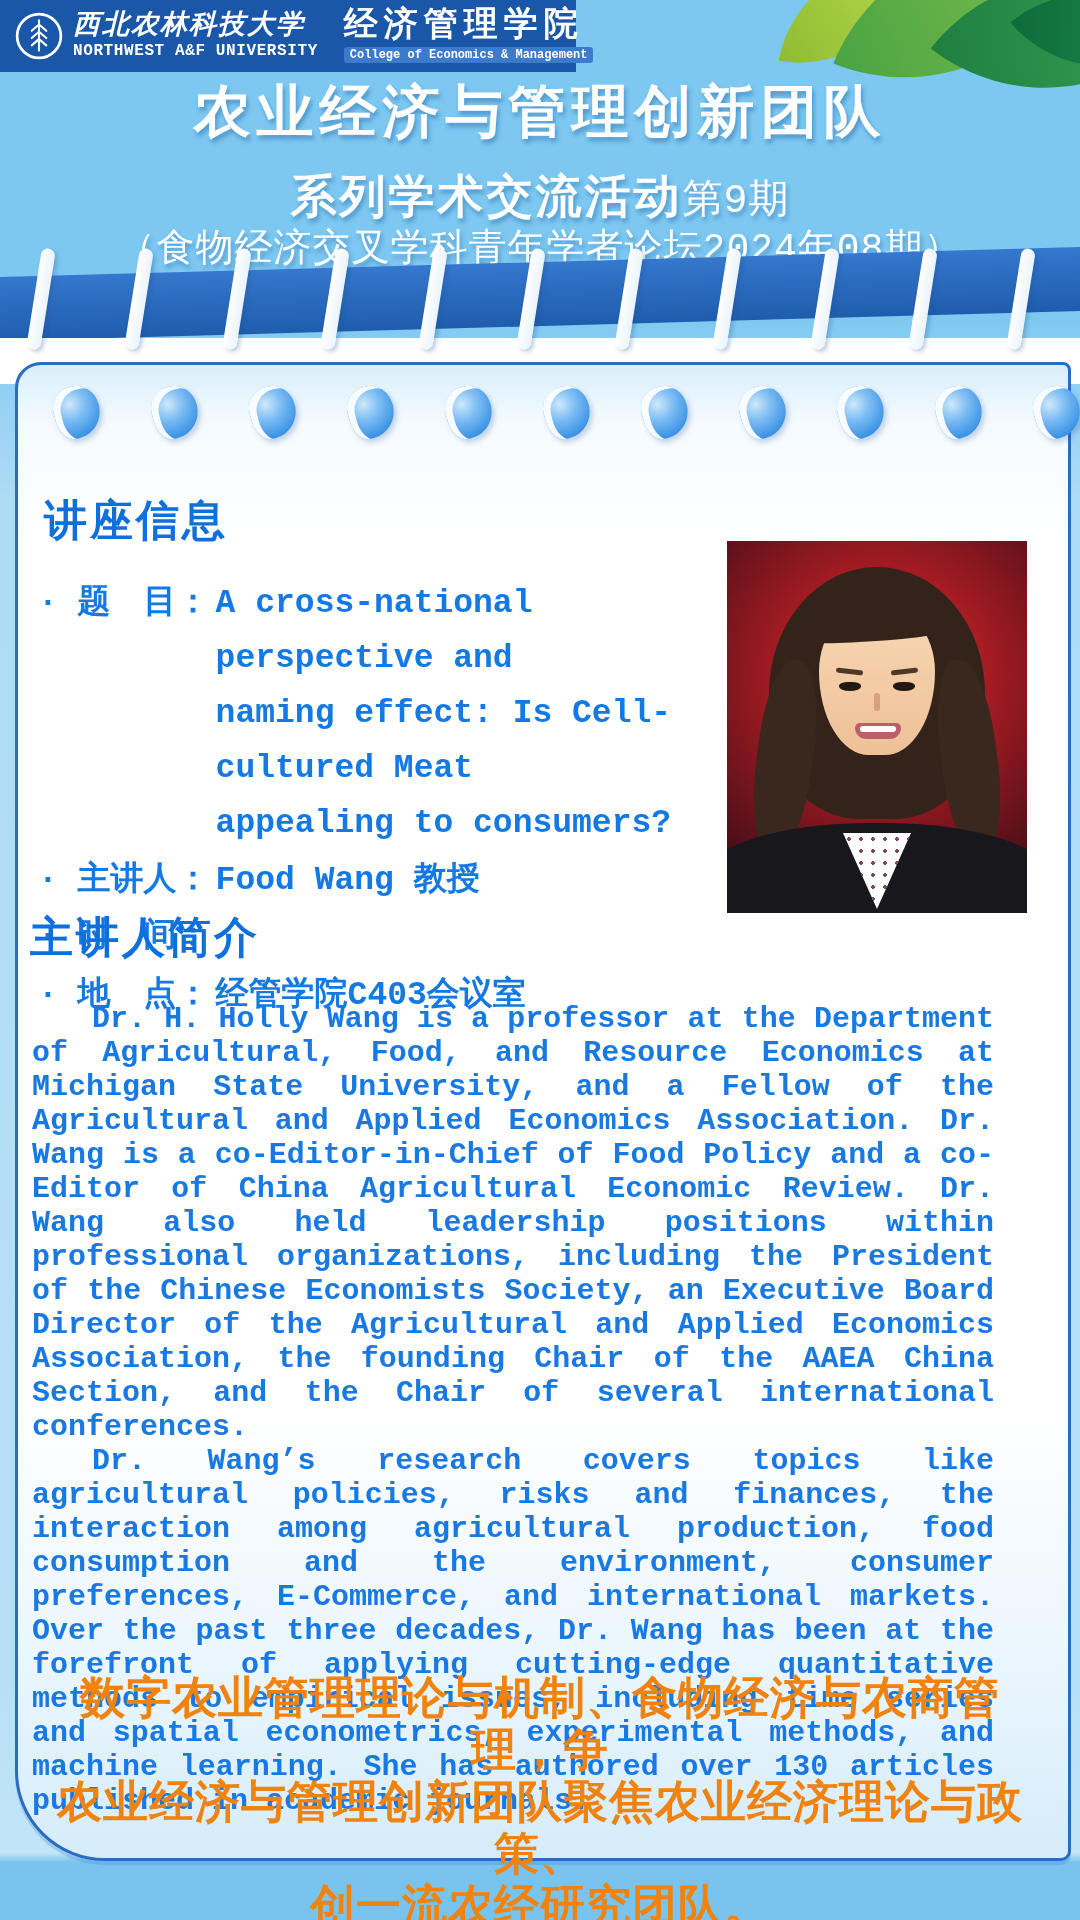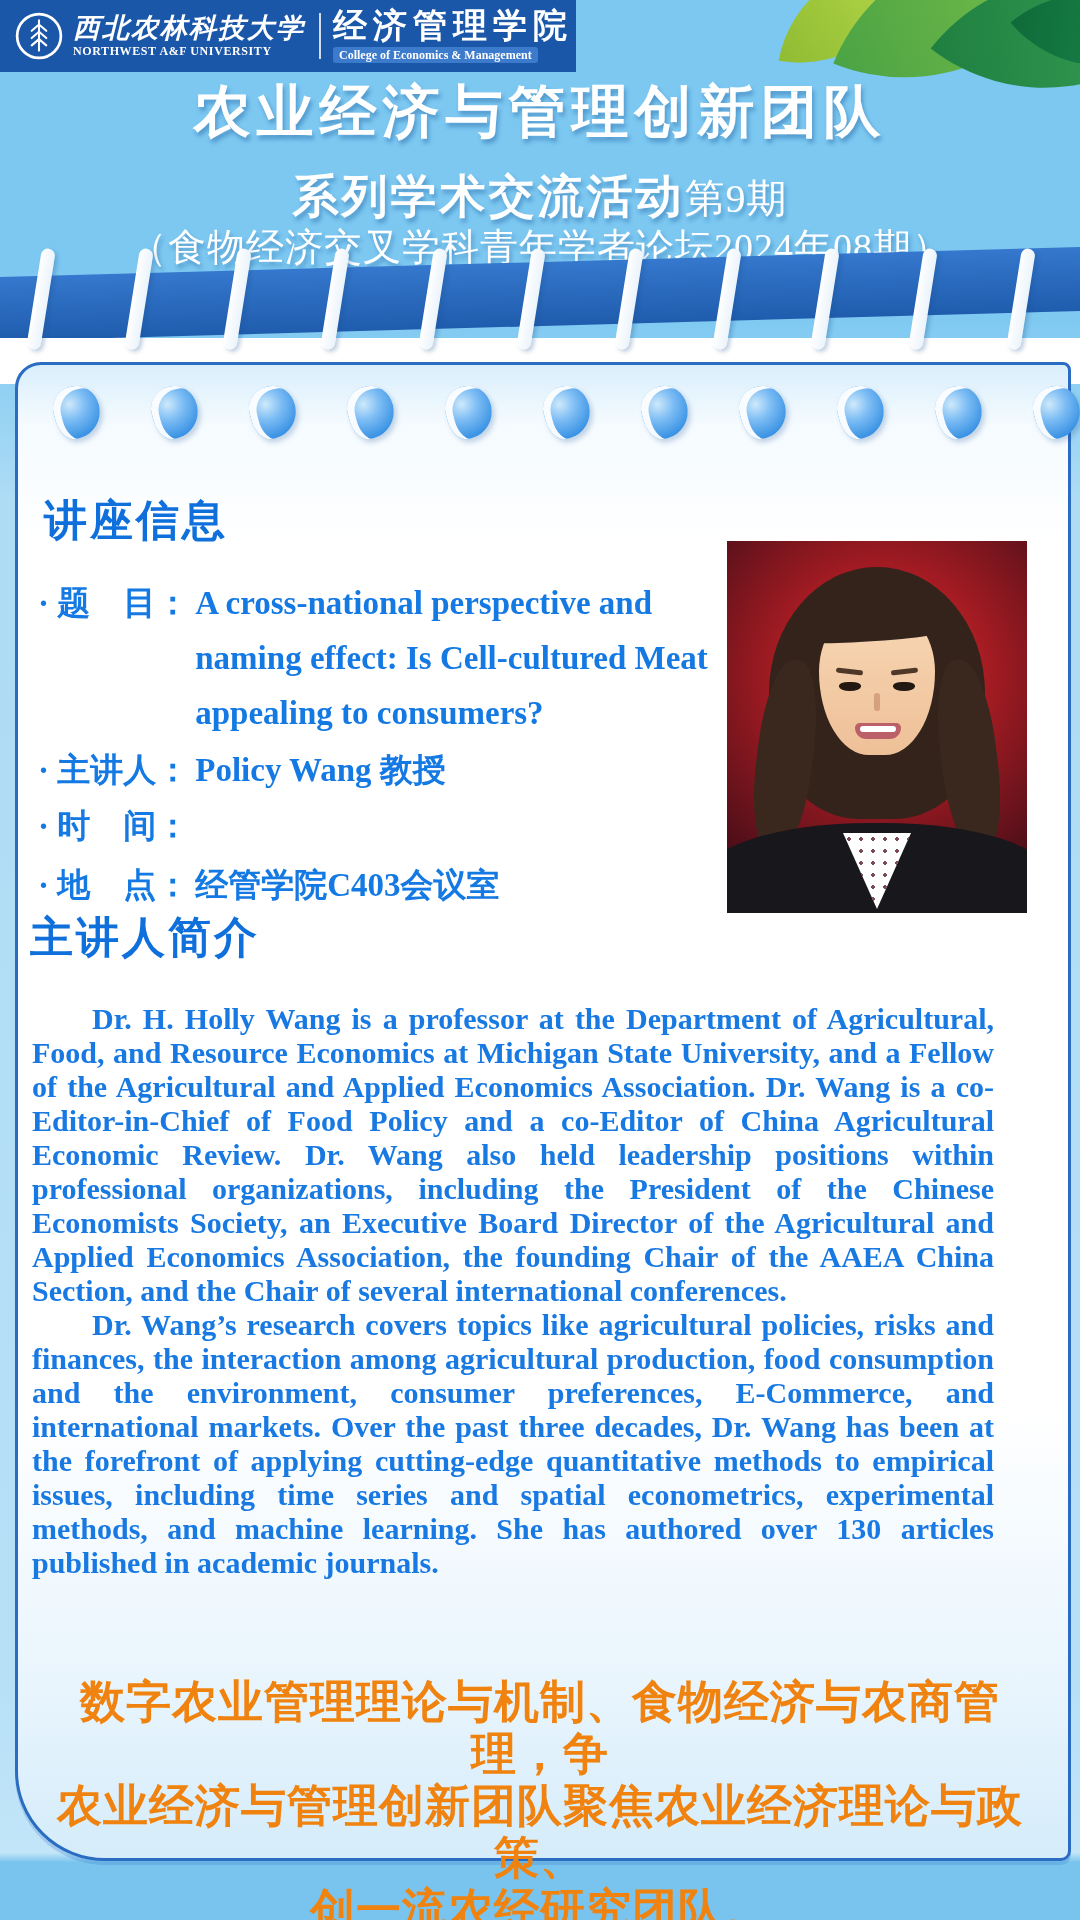--- a/index.html
+++ b/index.html
@@ -1,30 +1,30 @@
 <!DOCTYPE html>
 <html><head>
 <meta charset="utf-8">
 <style>
   html,body{margin:0;padding:0;}
   .page{position:relative;width:1080px;height:1920px;overflow:hidden;
-    font-family:Liberation Serif, serif;
+    font-family:Liberation Mono, monospace;
     background:linear-gradient(180deg,#7cc8f1 0%,#7cc8f1 16%,#aedcf5 26%,#b7e0f7 88%,#c2e5f8 96.5%,#79c4ee 97%,#79c4ee 100%);}
   
   .leaf{position:absolute;border-radius:0 100% 0 100%;}
   .leaf1{left:788px;top:-46px;width:118px;height:118px;background:linear-gradient(135deg,#b8d84a,#8fbc33);transform:rotate(100deg);}
   .leaf2{left:862px;top:-84px;width:190px;height:190px;background:linear-gradient(135deg,#7cc04a,#4ba344);transform:rotate(112deg);}
   .leaf3{left:968px;top:-60px;width:185px;height:185px;background:linear-gradient(135deg,#3aa254,#1f7f41);transform:rotate(128deg);}
   .leaf4{left:1035px;top:-30px;width:120px;height:120px;background:linear-gradient(135deg,#1e8a4d,#0f6b3a);transform:rotate(140deg);}
   
   .header-bar{position:absolute;left:0;top:0;width:576px;height:72px;background:#1b57a9;display:flex;align-items:center;}
   .logo{width:50px;height:50px;margin-left:14px;flex:0 0 auto;}
   .uni-block{margin-left:9px;color:#fff;line-height:1.05;}
   .uni-cn{font-size:27px;font-weight:bold;font-style:italic;letter-spacing:2px;white-space:nowrap;}
-  .uni-en{font-size:12px;font-weight:bold;letter-spacing:.6px;white-space:nowrap;margin-top:3px;}
+  .uni-en{font-size:16px;font-weight:bold;letter-spacing:.6px;white-space:nowrap;margin-top:3px;}
   .hdr-divider{width:2px;height:46px;background:rgba(255,255,255,.8);margin:0 12px 0 14px;}
   .col-block{color:#fff;line-height:1;}
   .col-cn{font-size:34px;font-weight:bold;letter-spacing:6px;white-space:nowrap;}
   .col-en{margin-top:4px;font-size:12px;font-weight:bold;background:#3c7acb;border-radius:3px;padding:2px 6px;display:inline-block;white-space:nowrap;}
   
   .t-shadow{text-shadow:2px 4px 4px rgba(18,80,150,.4);}
   .team-cn{position:absolute;left:0;top:74px;width:100%;text-align:center;color:#fff;font-size:57px;font-weight:bold;letter-spacing:6px;}
   .team-en{position:absolute;left:0;top:136px;width:100%;text-align:center;color:#fff;font-size:24px;font-weight:bold;letter-spacing:.5px;}
   .series{position:absolute;left:0;top:166px;width:100%;text-align:center;color:#fff;}
   .series .s1{font-size:46px;font-weight:bold;letter-spacing:3px;}
@@ -139,21 +139,21 @@
     <div class="info-row">
       <span class="info-label">· 题　目：</span>
       <div class="info-value">
         <div>A cross-national perspective and</div>
         <div>naming effect: Is Cell-cultured Meat</div>
         <div>appealing to consumers?</div>
       </div>
     </div>
     <div class="info-row speaker-row">
       <span class="info-label">· 主讲人：</span>
-      <span class="info-value">Policy Wang 教授</span>
+      <span class="info-value">Food Wang 教授</span>
     </div>
     <div class="info-row time-row">
       <span class="info-label">· 时　间：</span>
     </div>
     <div class="info-row venue-row">
       <span class="info-label">· 地　点：</span>
       <span class="info-value">经管学院C403会议室</span>
     </div>
   </div>
 

